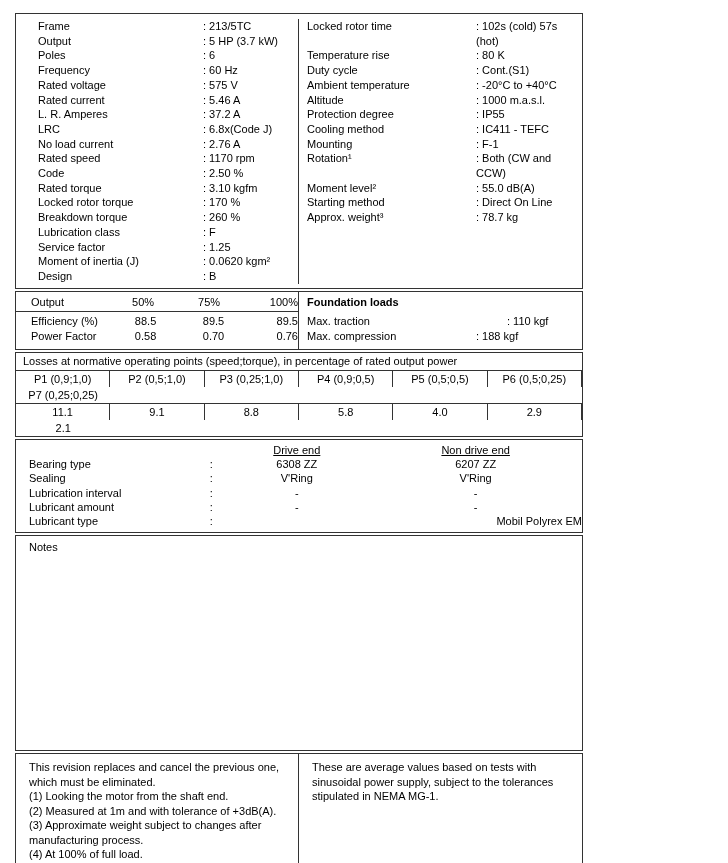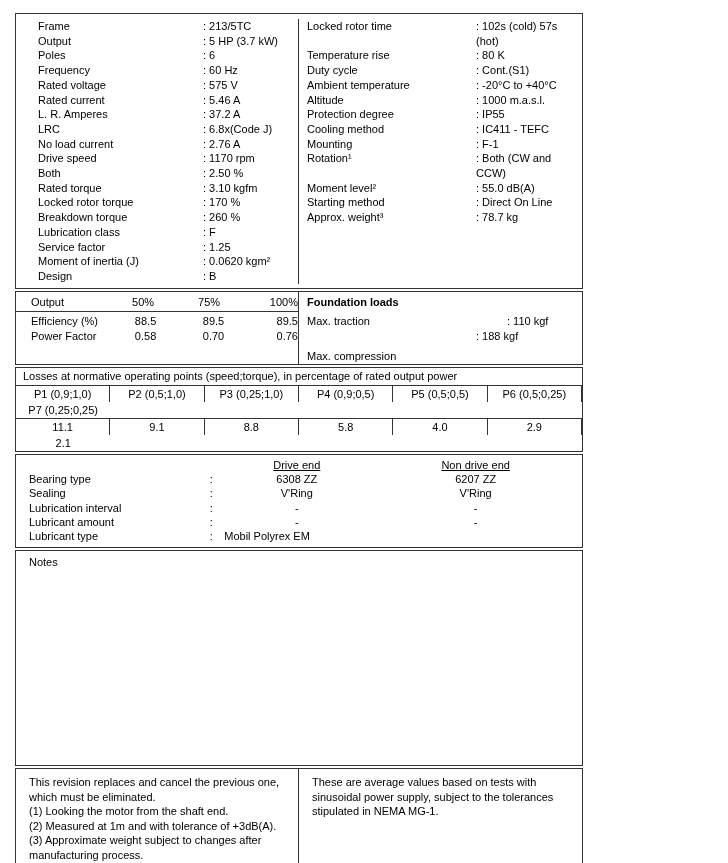--- a/index.html
+++ b/index.html
@@ -40,21 +40,21 @@
   .losses-grid > div:last-child { border-right: none; }
   .losses-grid.hdr { border-bottom: 1px solid var(--border, #333); }
 
   
   .sec-bearings { padding: 3px 0 4px 0; }
   .brg-row { display: flex; line-height: 14.3px; }
   .brg-row .b-lbl { width: 200px; padding-left: 13px; }
   .brg-row .b-colon { width: 15px; }
   .brg-row .b-drive { width: 150px; text-align: center; }
   .brg-row .b-ndrive { width: 220px; text-align: center; }
-  .brg-row .b-span { width: 370px; text-align: left; }
+  .brg-row .b-span { width: 370px; text-align: right; }
   .brg-row .u { text-decoration: underline; }
 
   
   .sec-notes { height: 216px; }
   .notes-title { padding: 5px 0 0 13px; }
 
   
   .sec-footer { min-height: 113px; }
   .foot-text { padding: 6px 10px 0 13px; line-height: 14.5px; }
 </style>
@@ -95,25 +95,25 @@
         </div>
         <div class="spec-row">
           <span class="lbl">LRC</span>
           <span class="val">: 6.8x(Code J)</span>
         </div>
         <div class="spec-row">
           <span class="lbl">No load current</span>
           <span class="val">: 2.76 A</span>
         </div>
         <div class="spec-row">
-          <span class="lbl">Drive speed</span>
+          <span class="lbl">Rated speed</span>
           <span class="val">: 1170 rpm</span>
         </div>
         <div class="spec-row">
-          <span class="lbl">Both</span>
+          <span class="lbl">Code</span>
           <span class="val">: 2.50 %</span>
         </div>
         <div class="spec-row">
           <span class="lbl">Rated torque</span>
           <span class="val">: 3.10 kgfm</span>
         </div>
         <div class="spec-row">
           <span class="lbl">Locked rotor torque</span>
           <span class="val">: 170 %</span>
         </div>
@@ -214,21 +214,21 @@
         </div>
     </div>
     <div class="half">
       <div class="fl-title">Foundation loads</div>
       <div class="fl-rows" id="fl-rows">
           <div class="spec-row" style="line-height: 15px; gap: 31px;">
             <span class="lbl" style="width: 177px; padding-left: 8px;">Max. traction</span>
             <span class="val">: 110 kgf</span>
           </div>
           <div class="spec-row" style="line-height: 15px;">
-            <span class="lbl" style="width: 177px; padding-left: 8px; margin-top: 20px;">Max. compression</span>
+            <span class="lbl" style="width: 177px; padding-left: 8px;">Max. compression</span>
             <span class="val">: 188 kgf</span>
           </div>
         </div>
     </div>
   </div>
 
   <div class="sec">
     <div class="losses-title">Losses at normative operating points (speed;torque), in percentage of rated output power</div>
     <div class="losses-grid hdr" id="losses-headers">
         <div>P1 (0,9;1,0)</div>

